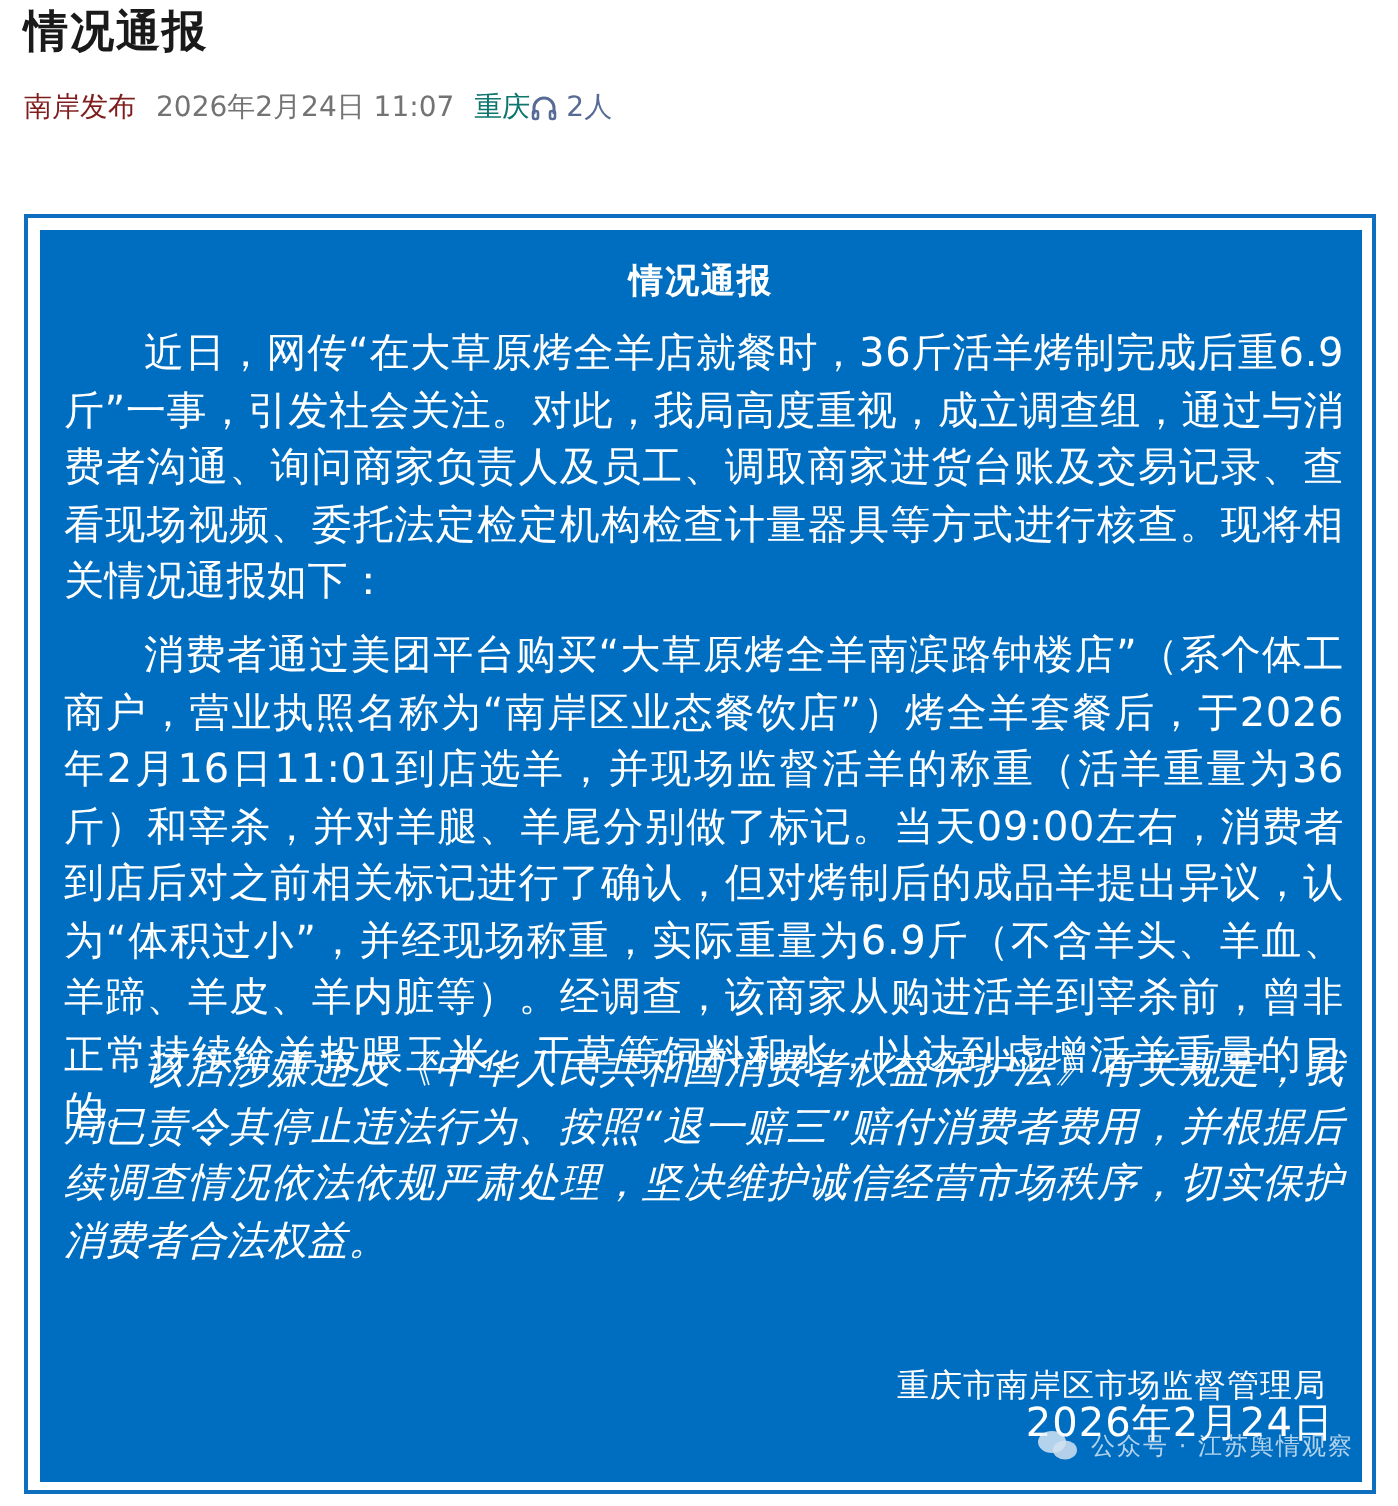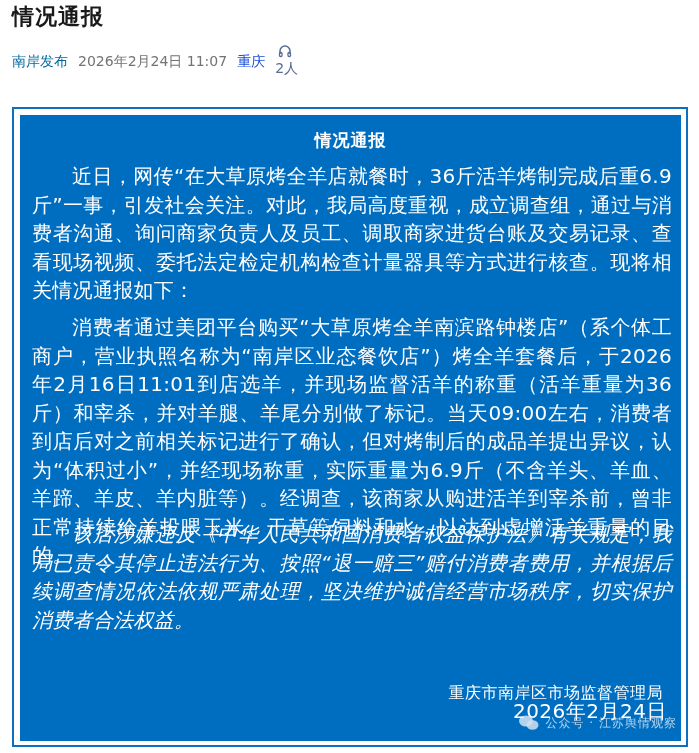--- a/index.html
+++ b/index.html
@@ -2,24 +2,24 @@
 <html><head>
 <meta charset="utf-8">
 <style>
   html, body { margin: 0; padding: 0; background: #ffffff; }
   body { width: 699px; height: 753px; position: relative; overflow: hidden;
          font-family: "DejaVu Sans", "Liberation Sans", sans-serif; }
   .article-title { position: absolute; left: 12px; top: 2px; font-size: 22px; font-weight: bold;
                    color: #1a1a1a; letter-spacing: 1px; line-height: 30px; }
   .meta { position: absolute; left: 12px; top: 44px; font-size: 14px; line-height: 20px;
           display: flex; align-items: center; white-space: nowrap; }
-  .meta .author { color: #0369a1; margin-right: 10px; }
+  .meta .author { color: #7f1d1d; margin-right: 10px; }
   .meta .date { color: #737373; margin-right: 10px; }
-  .meta .loc { color: #1d4ed8; margin-right: 10px; }
-  .meta .listen { color: #576b95; display: flex; align-items: center; flex-direction: column; }
+  .meta .loc { color: #0f766e; }
+  .meta .listen { color: #576b95; display: flex; align-items: center; }
   .meta .listen svg { margin-right: 4px; }
   .outer-frame { position: absolute; left: 12px; top: 107px; width: 672px; height: 636px;
                  border: 2px solid #0d6fbe; box-sizing: content-box; }
   .notice-box { position: absolute; left: 20px; top: 115px; width: 661px; height: 626px;
                 background: #006ec0; color: #ffffff; }
   .notice-title { position: absolute; left: 0; right: 0; top: 14px; text-align: center;
                   font-size: 17px; font-weight: bold; letter-spacing: 1px; }
   .para { position: absolute; left: 12px; width: 640px; font-size: 20px; line-height: 28.5px;
           text-indent: 2em; letter-spacing: 0.3px; text-align: justify; }
   .p1 { top: 47px; }

